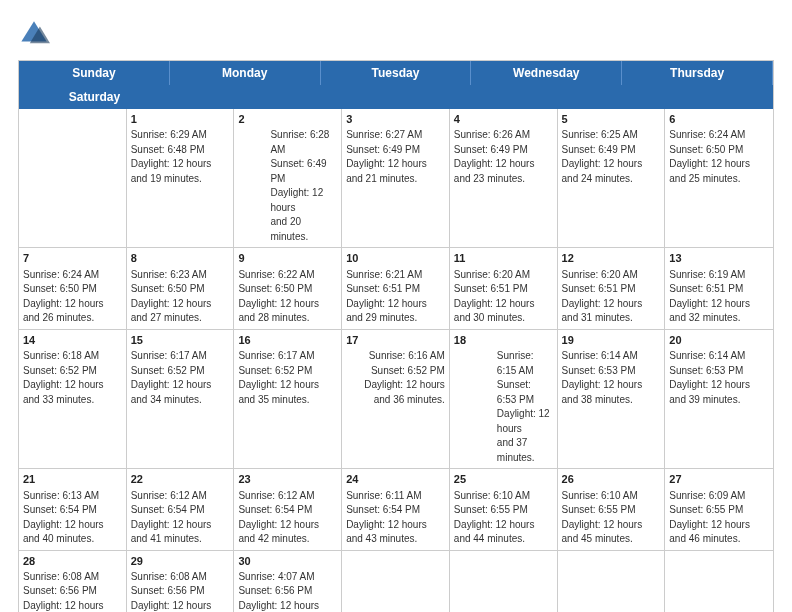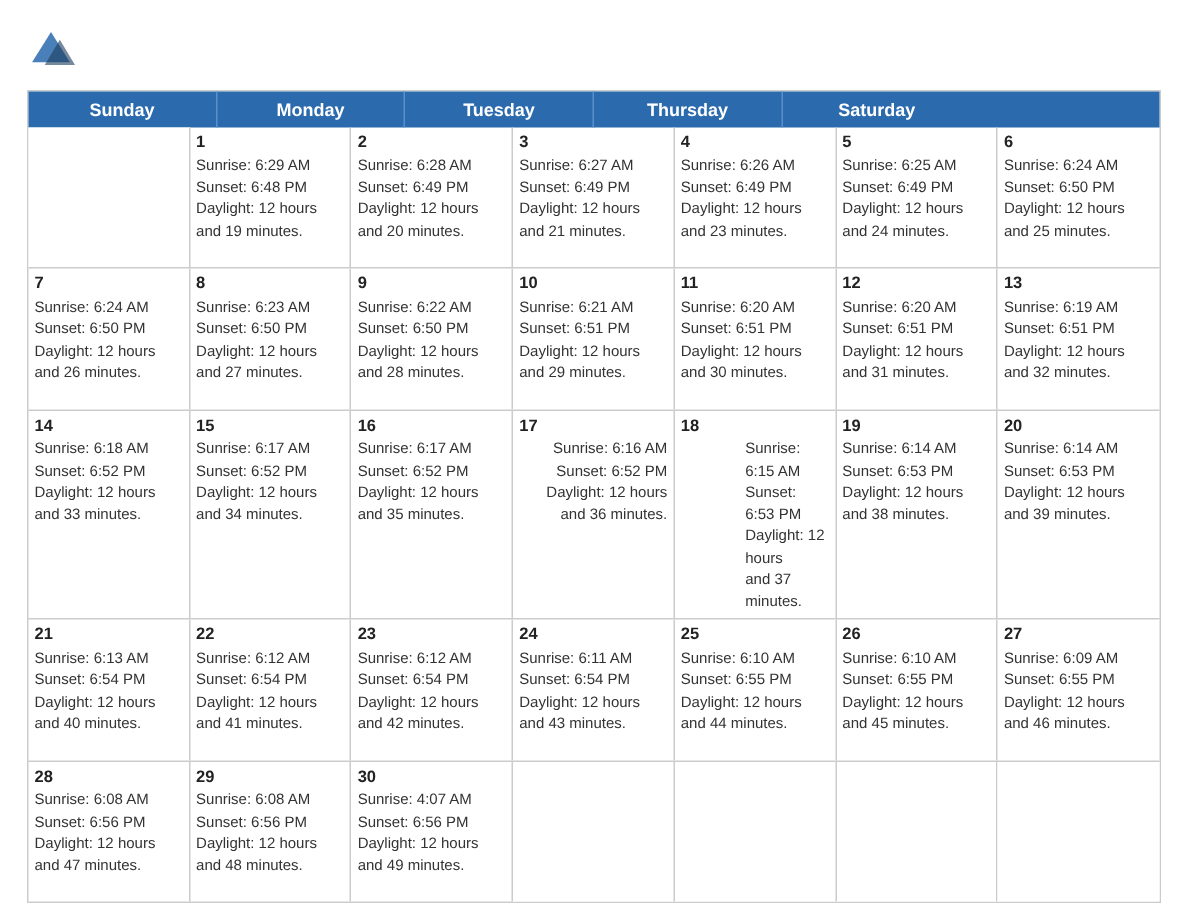--- a/index.html
+++ b/index.html
@@ -52,21 +52,21 @@
       color: #444;
     }
     .calendar {
       flex: 1;
       display: flex;
       flex-direction: column;
       border: 1px solid #ccc;
     }
     .day-headers {
       display: grid;
-      grid-template-columns: repeat(6, 1fr);
+      grid-template-columns: repeat(5, 1fr);
       background: #2a6aad;
     }
     .day-header {
       color: white;
       text-align: center;
       font-size: 12px;
       font-weight: bold;
       padding: 5px 2px;
       border-right: 1px solid #5a8fcc;
     }
@@ -126,36 +126,37 @@
       <div class="month-title"></div>
       <div class="location"></div>
     </div>
   </div>
 
   <div class="calendar">
     <div class="day-headers">
     <div class="day-header">Sunday</div>
         <div class="day-header">Monday</div>
         <div class="day-header">Tuesday</div>
+        <div class="day-header">Wednesday</div>
         <div class="day-header">Thursday</div>
         <div class="day-header">Saturday</div>
       </div>
     <div class="calendar-body">
     <div class="week-row">
           <div class="day-cell empty"></div>
           <div class="day-cell">
             <span class="day-num">1</span>
             <div class="cell-info" style="white-space: pre-line;">Sunrise: 6:29 AM
 Sunset: 6:48 PM
 Daylight: 12 hours
 and 19 minutes.</div>
           </div>
           <div class="day-cell">
             <span class="day-num">2</span>
-            <div class="cell-info" style="white-space: pre-line;">Sunrise: 6:28 AM
+            <div class="cell-info" style="white-space: pre-line; margin-left: 32px;">Sunrise: 6:28 AM
 Sunset: 6:49 PM
 Daylight: 12 hours
 and 20 minutes.</div>
           </div>
           <div class="day-cell">
             <span class="day-num">3</span>
             <div class="cell-info" style="white-space: pre-line;">Sunrise: 6:27 AM
 Sunset: 6:49 PM
 Daylight: 12 hours
 and 21 minutes.</div>

